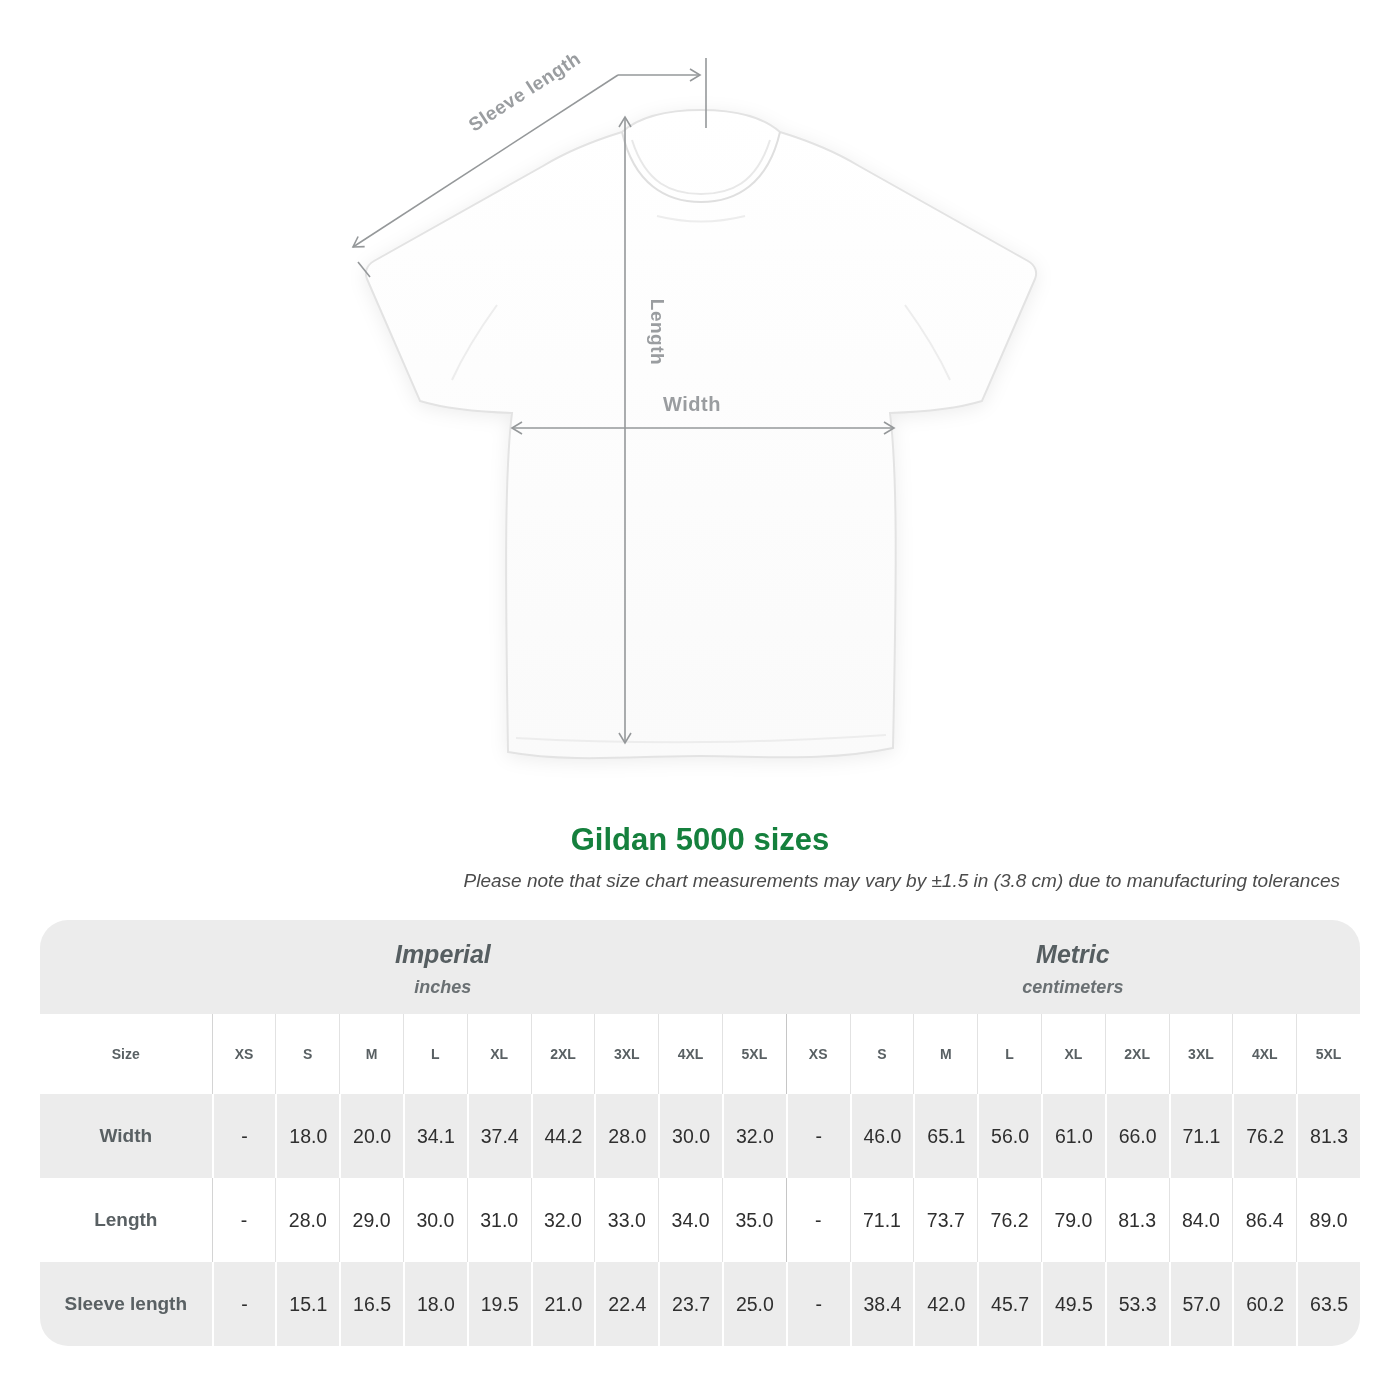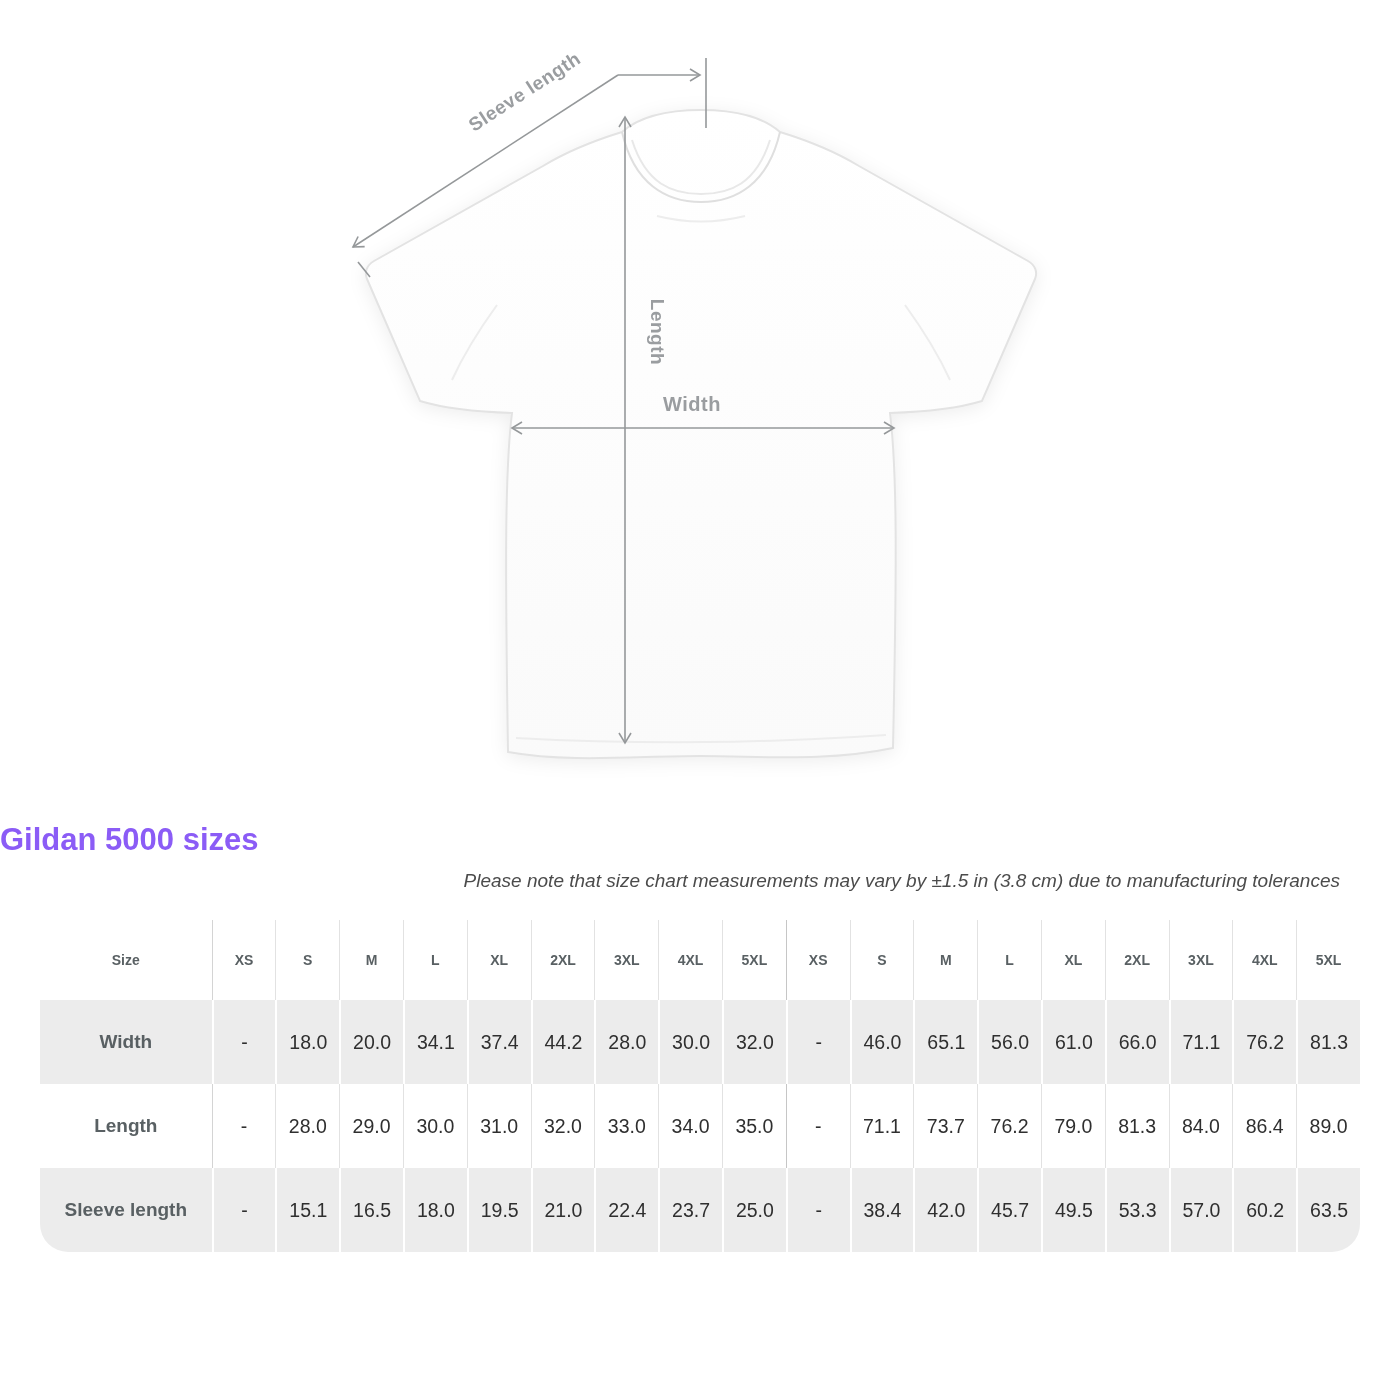--- a/index.html
+++ b/index.html
@@ -10,21 +10,21 @@
   }
   
   .diagram{width:1400px;height:812px;position:relative;}
   .diagram svg{display:block;width:1400px;height:812px;}
   .shirt{fill:url(#shirtFill);stroke:#e3e3e3;stroke-width:2;}
   .shirt-detail{fill:none;stroke:#ededed;stroke-width:2;}
   .collar-seam{fill:none;stroke:#dfdfdf;stroke-width:2;}
   .ann{stroke:#95989a;stroke-width:1.6;fill:none;}
   .ann-label{fill:#9a9da0;font-size:19px;font-weight:bold;letter-spacing:.5px;}
   
-  .title{margin:10px 0 6px;text-align:left;font-size:31px;font-weight:bold;color:#8b5cf6;}
+  .title{margin:10px 0 6px;text-align:center;font-size:31px;font-weight:bold;color:#15803d;}
   .note{margin:12px 60px 0;text-align:right;font-size:19px;font-style:italic;color:#4b4b4b;}
   
   .table-card{margin:28px 40px 0;border-radius:28px;overflow:hidden;background:#ffffff;}
   table.size-chart{width:100%;border-collapse:separate;border-spacing:0;table-layout:fixed;}
   .unit-row th{background:#ececec;padding:20px 0 16px;vertical-align:middle;}
   .unit-row .unit-label{font-size:25px;font-weight:bold;font-style:italic;color:#565e61;}
   .unit-row .unit-sub{font-size:18px;font-style:italic;color:#6a7073;margin-top:8px;}
   .unit-imperial{padding-left:60px !important;}
   tr.sizes-row th{height:78px;background:#ffffff;font-size:14px;font-weight:bold;color:#596063;
      border-left:1px solid #e2e2e2;}
@@ -112,20 +112,30 @@
 <h1 class="title">Gildan 5000 sizes</h1>
 <p class="note">Please note that size chart measurements may vary by ±1.5 in (3.8 cm) due to manufacturing tolerances</p>
 
 <div class="table-card">
   <table class="size-chart">
     <colgroup>
       <col style="width:13%">
       <col span="18">
     </colgroup>
     <thead>
+      <tr class="unit-row">
+        <th colspan="10" class="unit-imperial">
+          <div class="unit-label">Imperial</div>
+          <div class="unit-sub">inches</div>
+        </th>
+        <th colspan="9">
+          <div class="unit-label">Metric</div>
+          <div class="unit-sub">centimeters</div>
+        </th>
+      </tr>
       <tr class="sizes-row" id="sizes-row">
         <th class="label-col">Size</th>
       <th class="after-label">XS</th>
           <th>S</th>
           <th>M</th>
           <th>L</th>
           <th>XL</th>
           <th>2XL</th>
           <th>3XL</th>
           <th>4XL</th>

